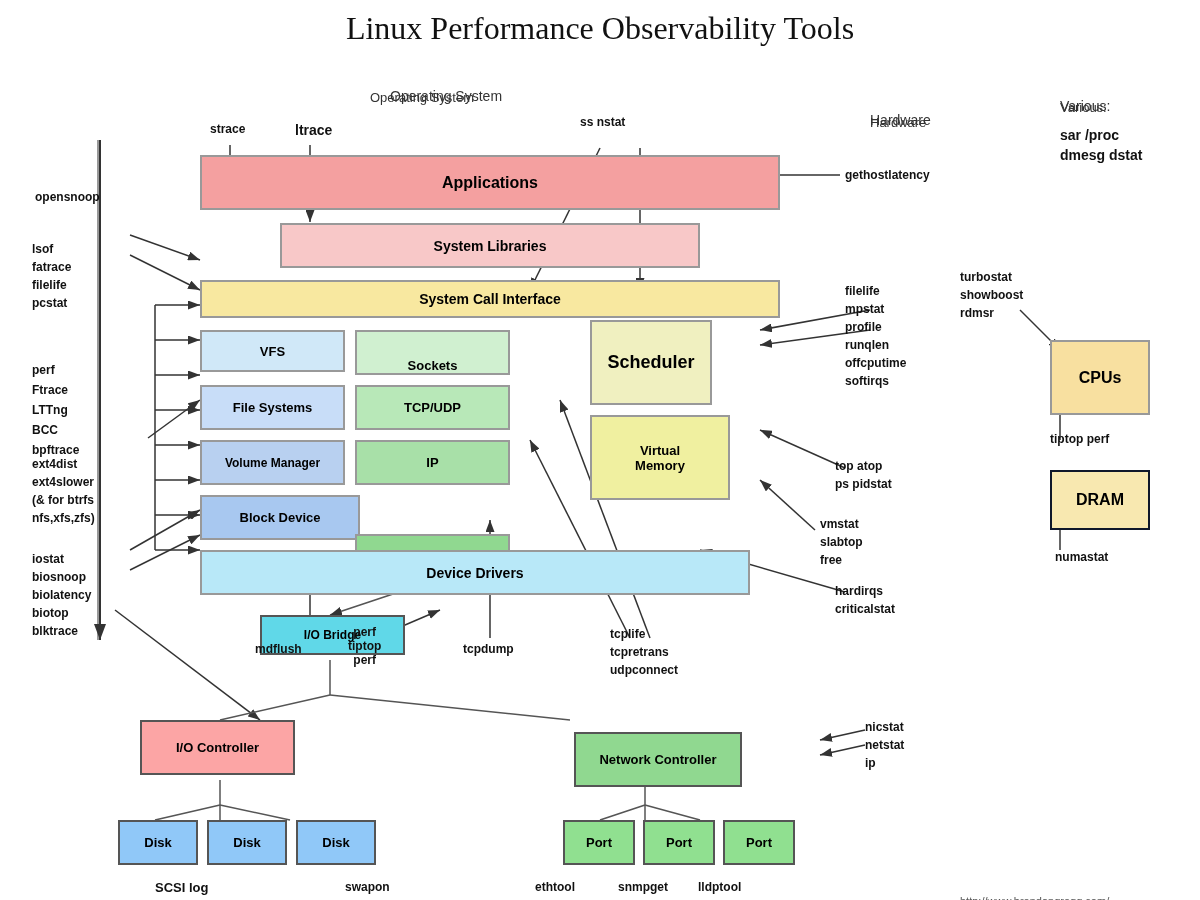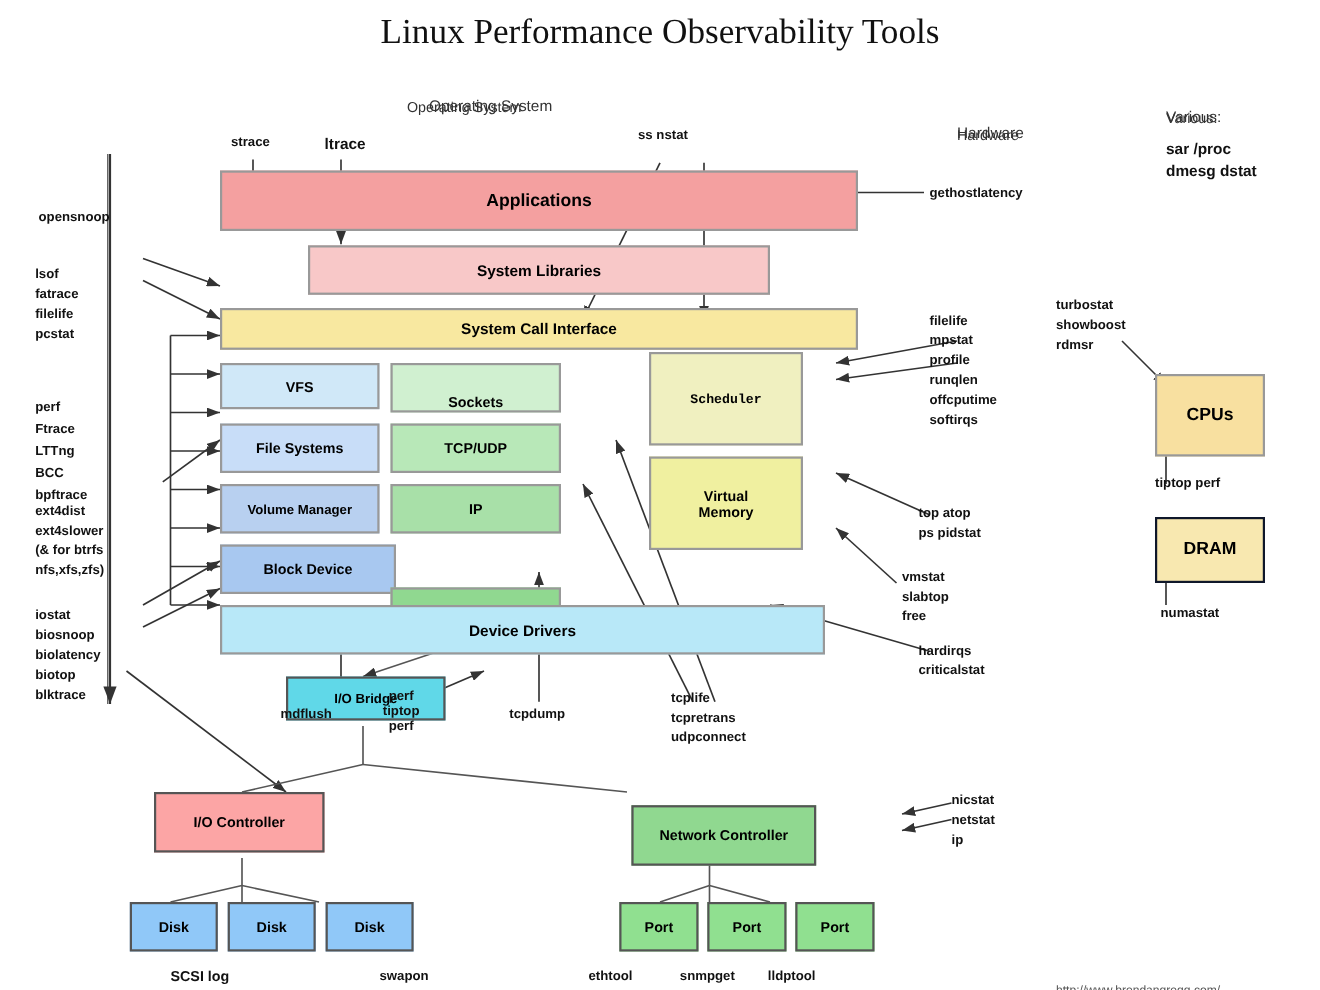--- a/index.html
+++ b/index.html
@@ -276,21 +276,21 @@
     </div>
 
     <div class="box vfs-box" style="left:200px; top:270px; width:145px; height:42px; font-size:13px;">
       <span>VFS</span>
     </div>
 
     <div class="box sockets-box" style="left:355px; top:270px; width:155px; height:45px; font-size:13px;align-items:flex-end;">
       <span>Sockets</span>
     </div>
 
-    <div class="box scheduler-box" style="left:590px; top:260px; width:140px; height:85px; font-size:12px;font-family:Liberation Mono, monospace;">
+    <div class="box scheduler-box" style="left:590px; top:260px; width:122px; height:85px; font-size:18px;">
       <span>Scheduler</span>
     </div>
 
     <div class="box filesystem-box" style="left:200px; top:325px; width:145px; height:45px; font-size:13px;">
       <span>File Systems</span>
     </div>
 
     <div class="box tcpudp-box" style="left:355px; top:325px; width:155px; height:45px; font-size:13px;">
       <span>TCP/UDP</span>
     </div>

